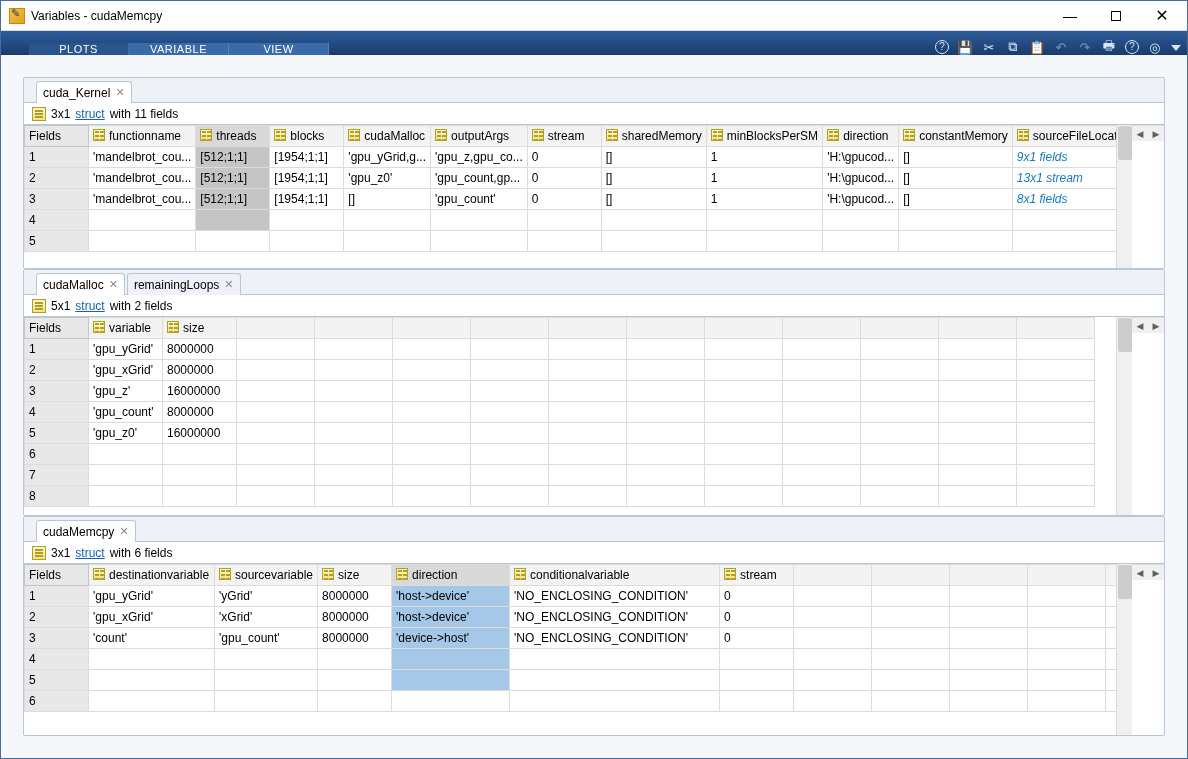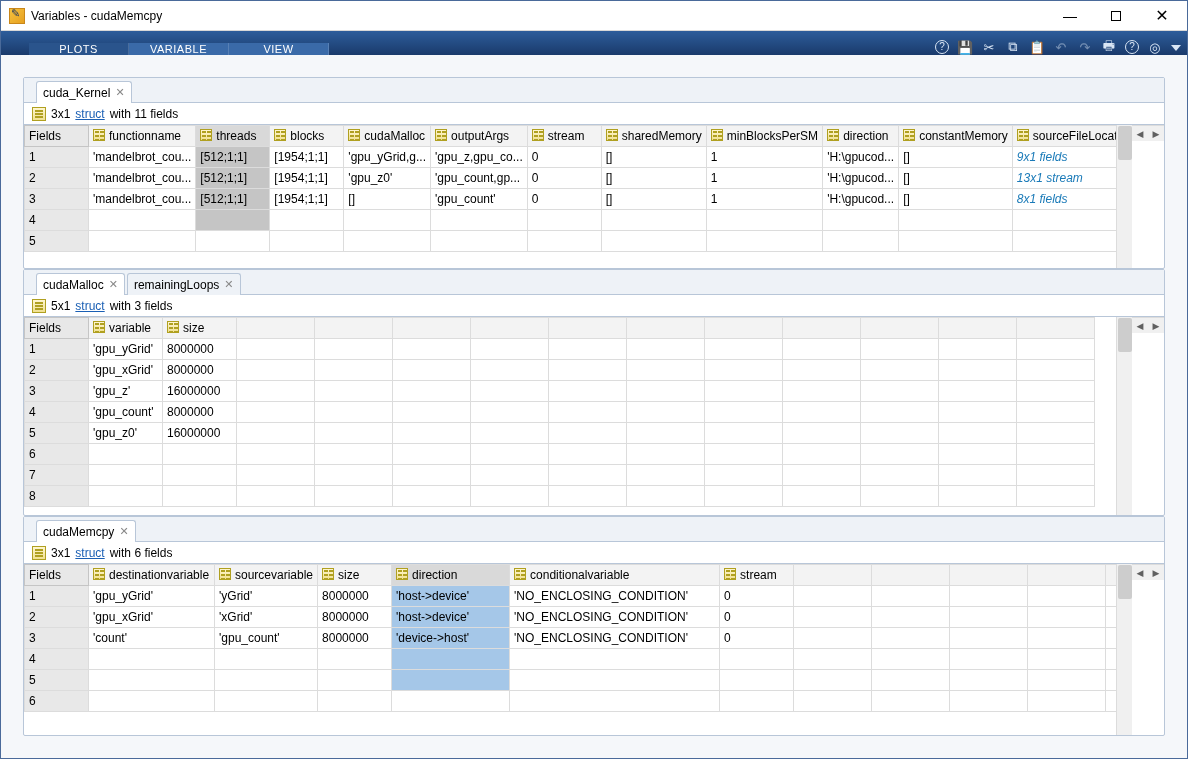--- a/index.html
+++ b/index.html
@@ -296,21 +296,21 @@
         </div>
         <div class="ftab inactive">
           <span>remainingLoops</span>
           <span class="xbtn">✕</span>
         </div>
       </div>
       <div class="infobar">
         <span class="sicon"></span>
         <span>5x1</span>
         <a>struct</a>
-        <span> with 3 fields</span>
+        <span> with 2 fields</span>
       </div>
       <div class="gridwrap">
         <div class="gridbody">
           <div class="gridscroll" id="grid-mid">
               <table class="g">
                 <colgroup>
                   <col style="width:64px">
                   <col style="width:74px">
                   <col style="width:74px">
                   <col style="width:78px">

